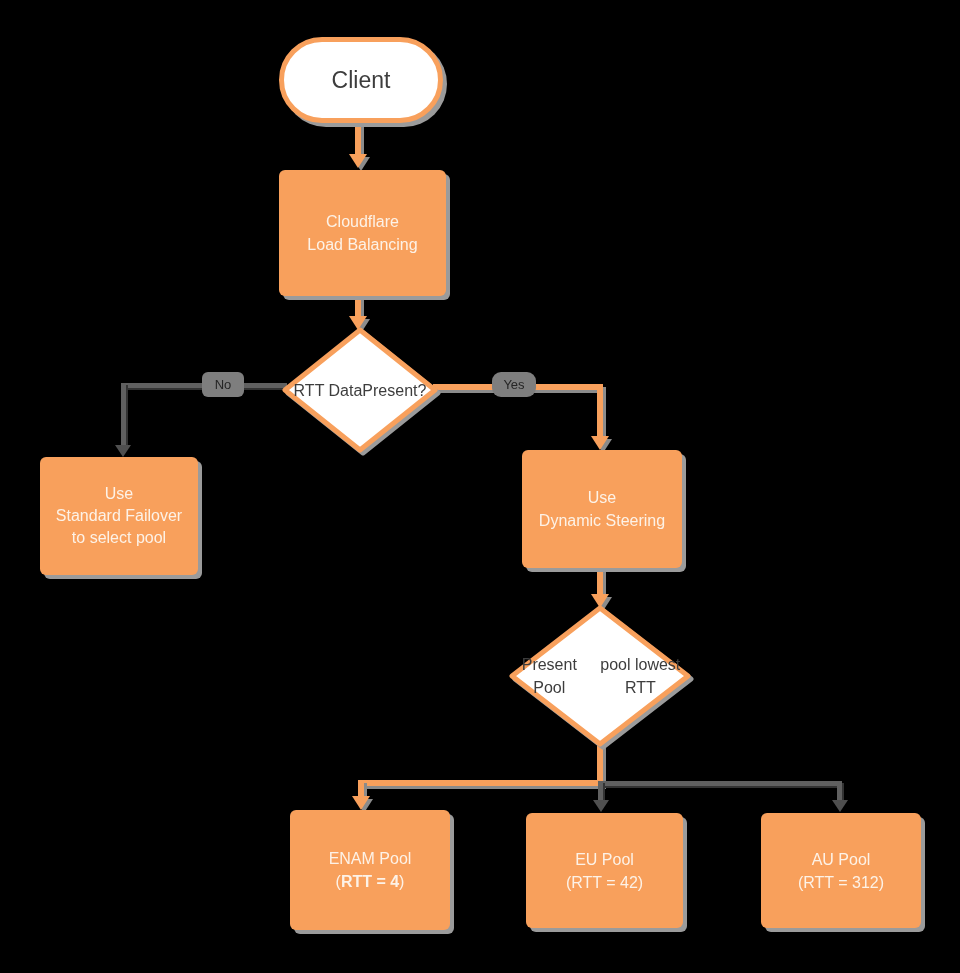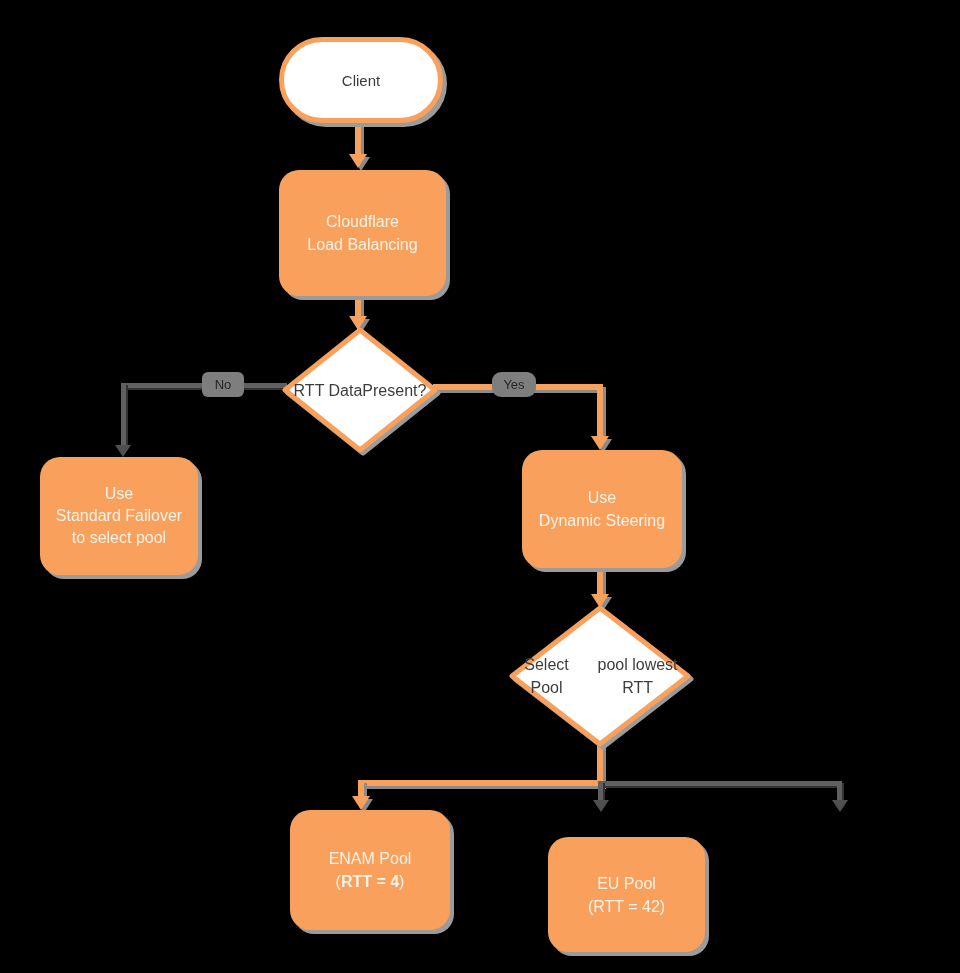--- a/index.html
+++ b/index.html
@@ -13,24 +13,24 @@
     --shadow:#9B9B9B;
   }
   html,body{margin:0;padding:0;background:#000;}
   .canvas{
     position:relative;width:960px;height:973px;background:#000;overflow:hidden;
     font-family:"Liberation Sans", sans-serif;
   }
   
   .node{position:absolute;display:flex;flex-direction:column;align-items:center;justify-content:center;
         text-align:center;box-sizing:border-box;}
-  .orange-box{background:var(--orange);border-radius:20px;color:var(--cream);
+  .orange-box{background:var(--orange);border-radius:6px;color:var(--cream);
         font-size:16px;line-height:23px;box-shadow:4px 4px 0 var(--shadow);}
   .stadium{background:#fff;border:5px solid var(--orange);border-radius:46px;
-        color:var(--dark-text);font-size:15px;box-shadow:4px 4px 0 var(--shadow);}
+        color:var(--dark-text);font-size:23px;box-shadow:4px 4px 0 var(--shadow);}
   .diamond-wrap{position:absolute;}
   .diamond-wrap svg{display:block;filter:drop-shadow(3px 3px 0 var(--shadow));}
   .diamond-text{position:absolute;inset:0;display:flex;flex-direction:row;align-items:center;
         justify-content:center;text-align:center;color:var(--dark-text);font-size:16px;line-height:23px;}
   .bold{font-weight:bold;}
   
   .seg{position:absolute;}
   .seg.orange{background:var(--orange);box-shadow:3px 3px 0 #8B8B8B;}
   .seg.gray{background:var(--gray-line);box-shadow:2px 2px 0 #333;}
   .arrow{position:absolute;width:0;height:0;border-left:9px solid transparent;border-right:9px solid transparent;}
@@ -119,29 +119,33 @@
   <div class="node orange-box" style="left:522px;top:450px;width:160px;height:118px;">
     <span>Use</span>
     <span>Dynamic Steering</span>
   </div>
 
   <div class="diamond-wrap" style="left:509px;top:605px;width:182px;height:142px;">
     <svg width="182" height="142" viewBox="0 0 182 142">
       <polygon points="91,3 179,71 91,139 3,71" fill="#FFFFFF" stroke="#F8A05C" stroke-width="5" stroke-linejoin="round"></polygon>
     </svg>
     <div class="diamond-text">
-      <span>Select Pool</span>
+      <span>Present Pool</span>
       <span>pool lowest RTT</span>
     </div>
   </div>
 
   <div class="node orange-box" style="left:290px;top:810px;width:160px;height:120px;">
     <span>ENAM Pool</span>
     <span><span>(</span><span class="bold">RTT = 4</span><span>)</span></span>
   </div>
 
-  <div class="node orange-box" style="left:526px;top:837px;width:157px;height:115px;margin-left:22px;">
+  <div class="node orange-box" style="left:526px;top:813px;width:157px;height:115px;">
     <span>EU Pool</span>
     <span>(RTT = 42)</span>
   </div>
 
+  <div class="node orange-box" style="left:761px;top:813px;width:160px;height:115px;">
+    <span>AU Pool</span>
+    <span>(RTT = 312)</span>
+  </div>
 
 </div>
 
 </body></html>

